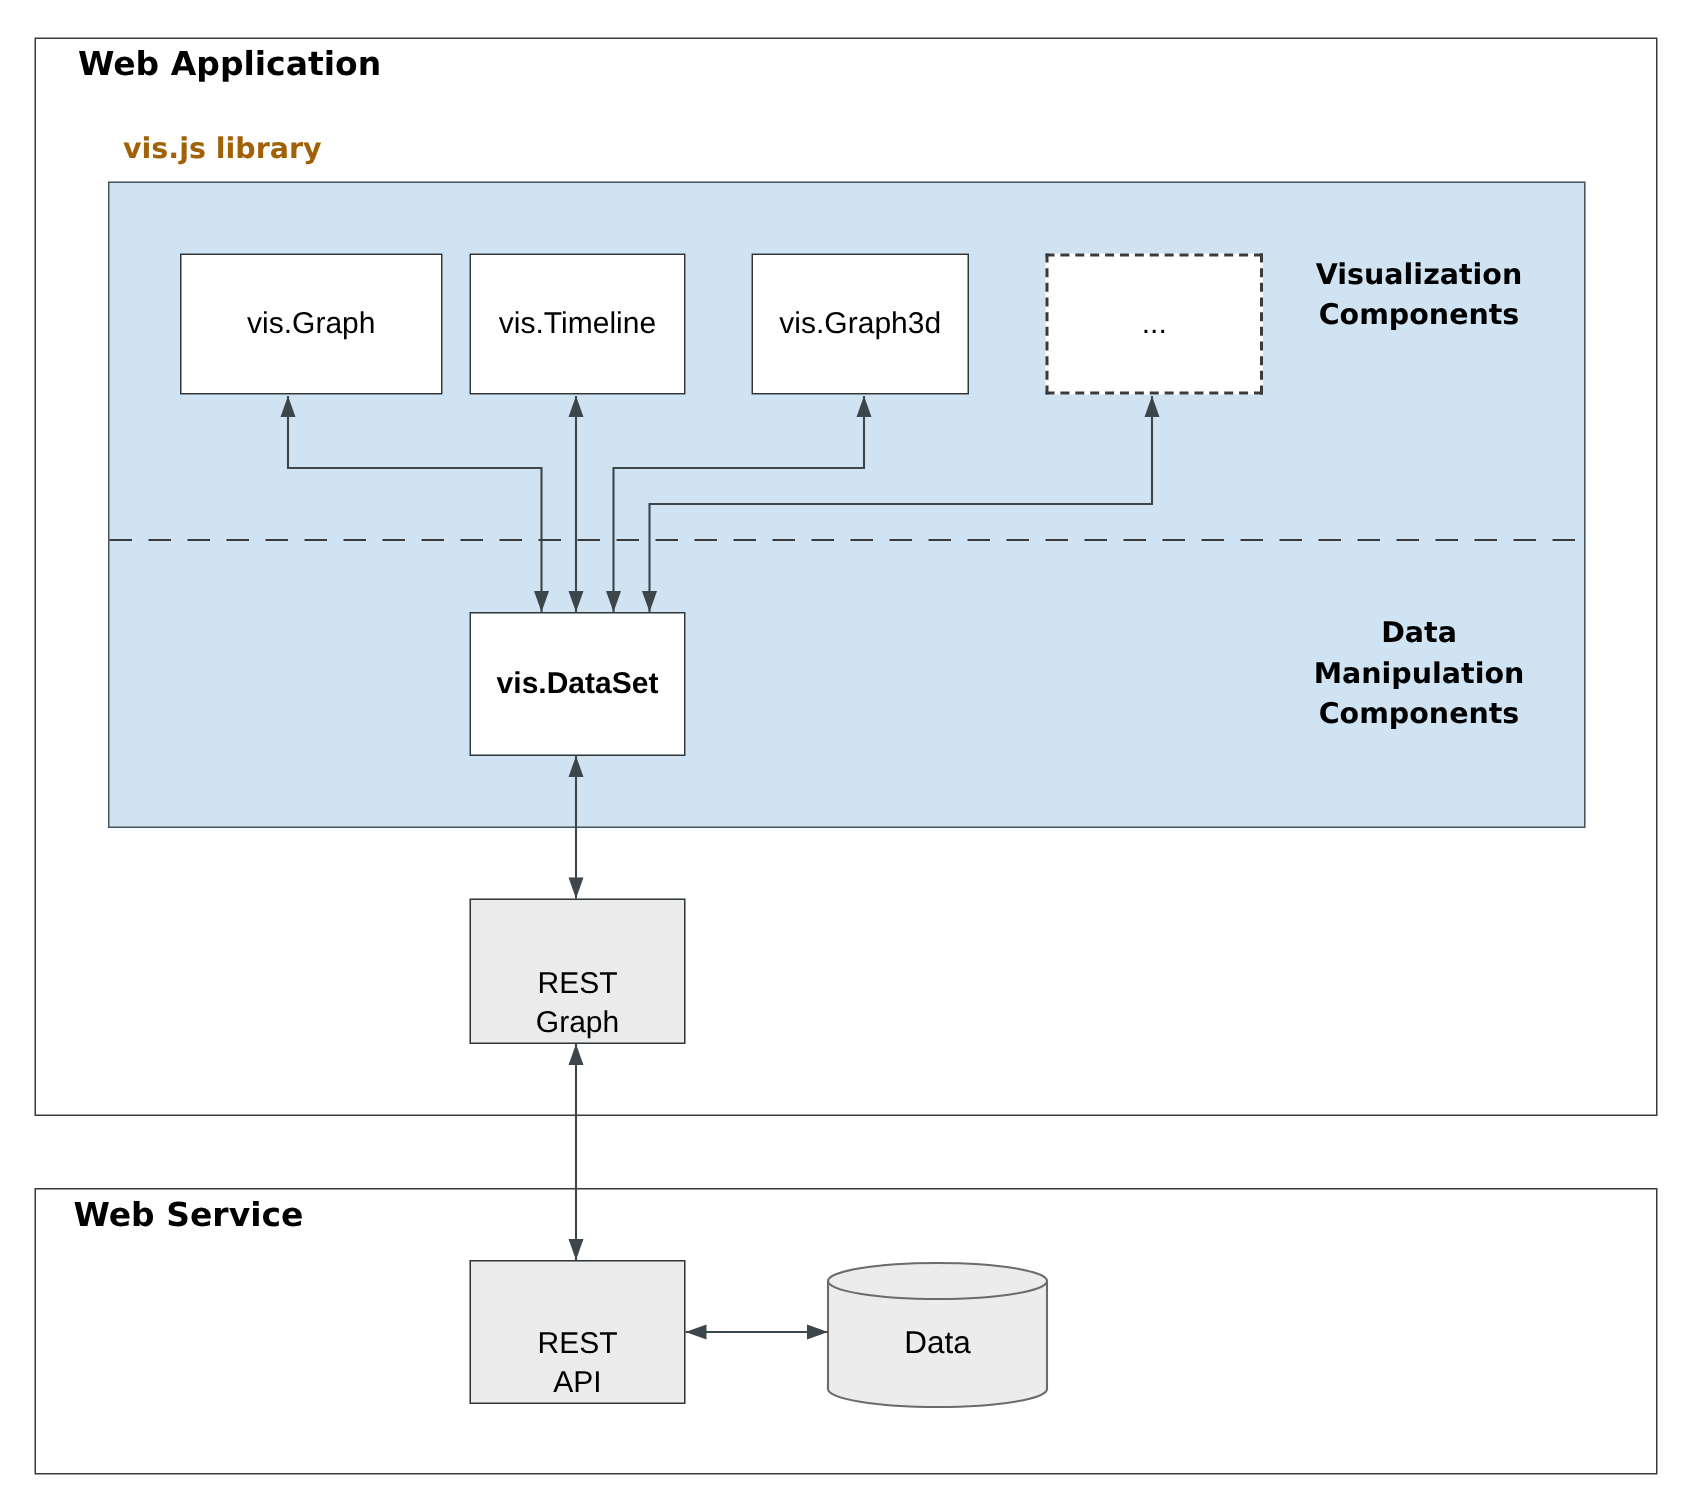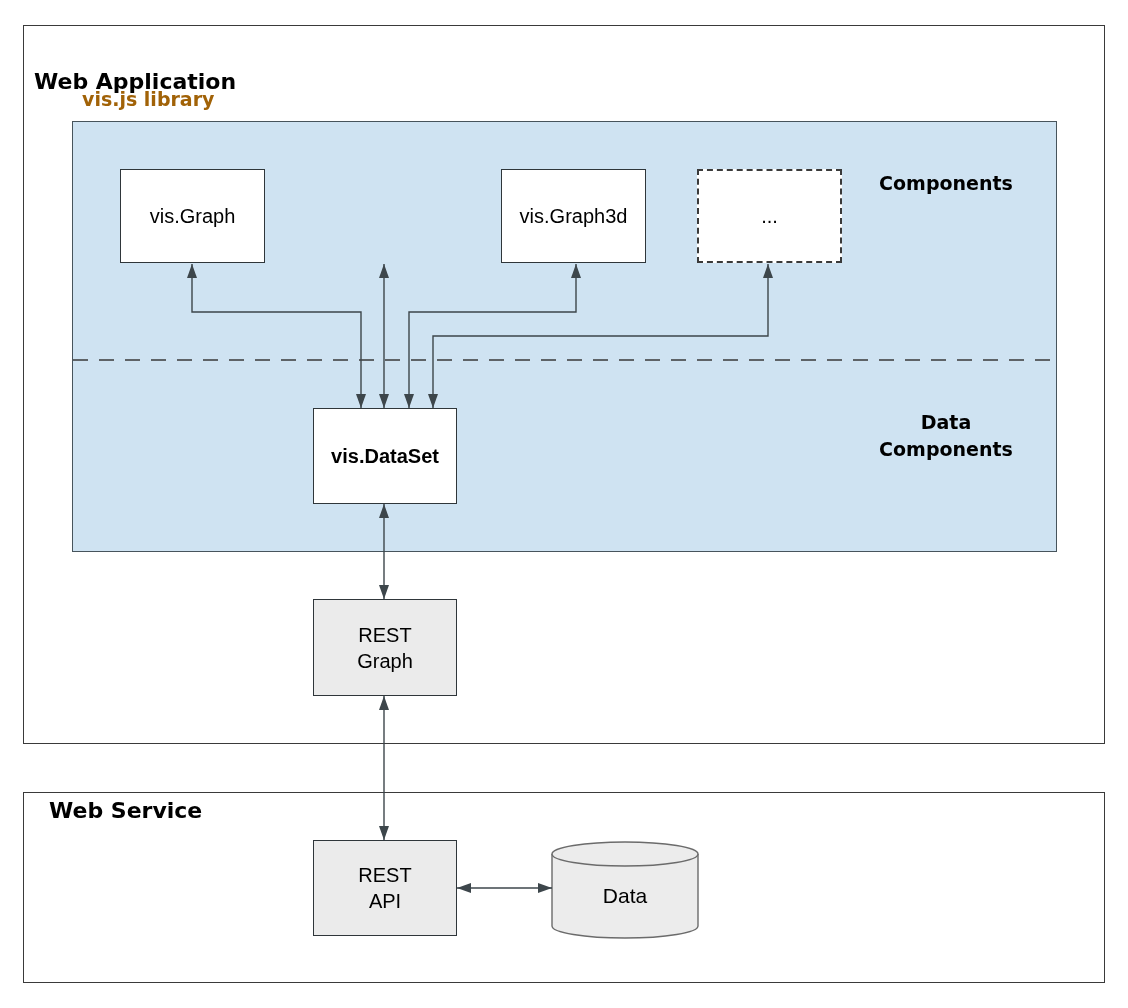--- a/index.html
+++ b/index.html
@@ -22,57 +22,62 @@
   .bluebox {
     position:absolute; left:72px; top:121px; width:985px; height:431px;
     box-sizing:border-box; background:#cfe3f2; border:1.2px solid #47545c;
   }
   .node {
     position:absolute; box-sizing:border-box; background:#ffffff;
     border:1.4px solid #2f363a; display:flex; flex-direction:column;
     align-items:center; justify-content:center;
     font-size:20px; line-height:26px; text-align:center; z-index:2;
   }
-  .node.gray { background:#ebebeb; }
+  .node.gray { background:#ebebeb;justify-content:flex-end; }
   .node.dashed { border:2px dashed #3a3a3a; }
   .node.ghost { background:transparent; border:none; z-index:6; padding-top:12px; }
   .side-label {
     position:absolute; width:232px; left:830px; text-align:center;
     font-family:"DejaVu Sans", sans-serif; font-weight:bold;
     font-size:19px; line-height:27px; color:#000; z-index:2;
   }
   .side-label span { display:block; }
   svg.overlay { position:absolute; left:0; top:0; z-index:5; pointer-events:none; }
 </style>
 </head>
 <body>
 
 <div class="canvas">
 
   <div class="frame" style="left:23px; top:25px; width:1082px; height:719px;"></div>
-  <div class="section-title" style="left:34px; top:31px;margin-top:38px;">Web Application</div>
+  <div class="section-title" style="left:52px; top:31px;">Web Application</div>
 
   <div class="lib-title" style="left:82px; top:88px;">vis.js library</div>
   <div class="bluebox"></div>
 
-  <div class="node" style="left:120px; top:169px; width:145px; height:94px;">
+  <div class="node" style="left:120px; top:169px; width:175px; height:94px;">
     <span>vis.Graph</span>
+  </div>
+  <div class="node" style="left:313px; top:169px; width:144px; height:94px;">
+    <span>vis.Timeline</span>
   </div>
   <div class="node" style="left:501px; top:169px; width:145px; height:94px;">
     <span>vis.Graph3d</span>
   </div>
   <div class="node dashed" style="left:697px; top:169px; width:145px; height:94px;">
     <span>...</span>
   </div>
 
   <div class="side-label" style="top:170px;">
+    <span>Visualization</span>
     <span>Components</span>
   </div>
   <div class="side-label" style="top:409px;">
     <span>Data</span>
+    <span>Manipulation</span>
     <span>Components</span>
   </div>
 
   <div class="node" style="left:313px; top:408px; width:144px; height:96px;font-weight:bold;">
     <span>vis.DataSet</span>
   </div>
 
   <div class="node gray" style="left:313px; top:599px; width:144px; height:97px;">
     <span>REST</span>
     <span>Graph</span>

